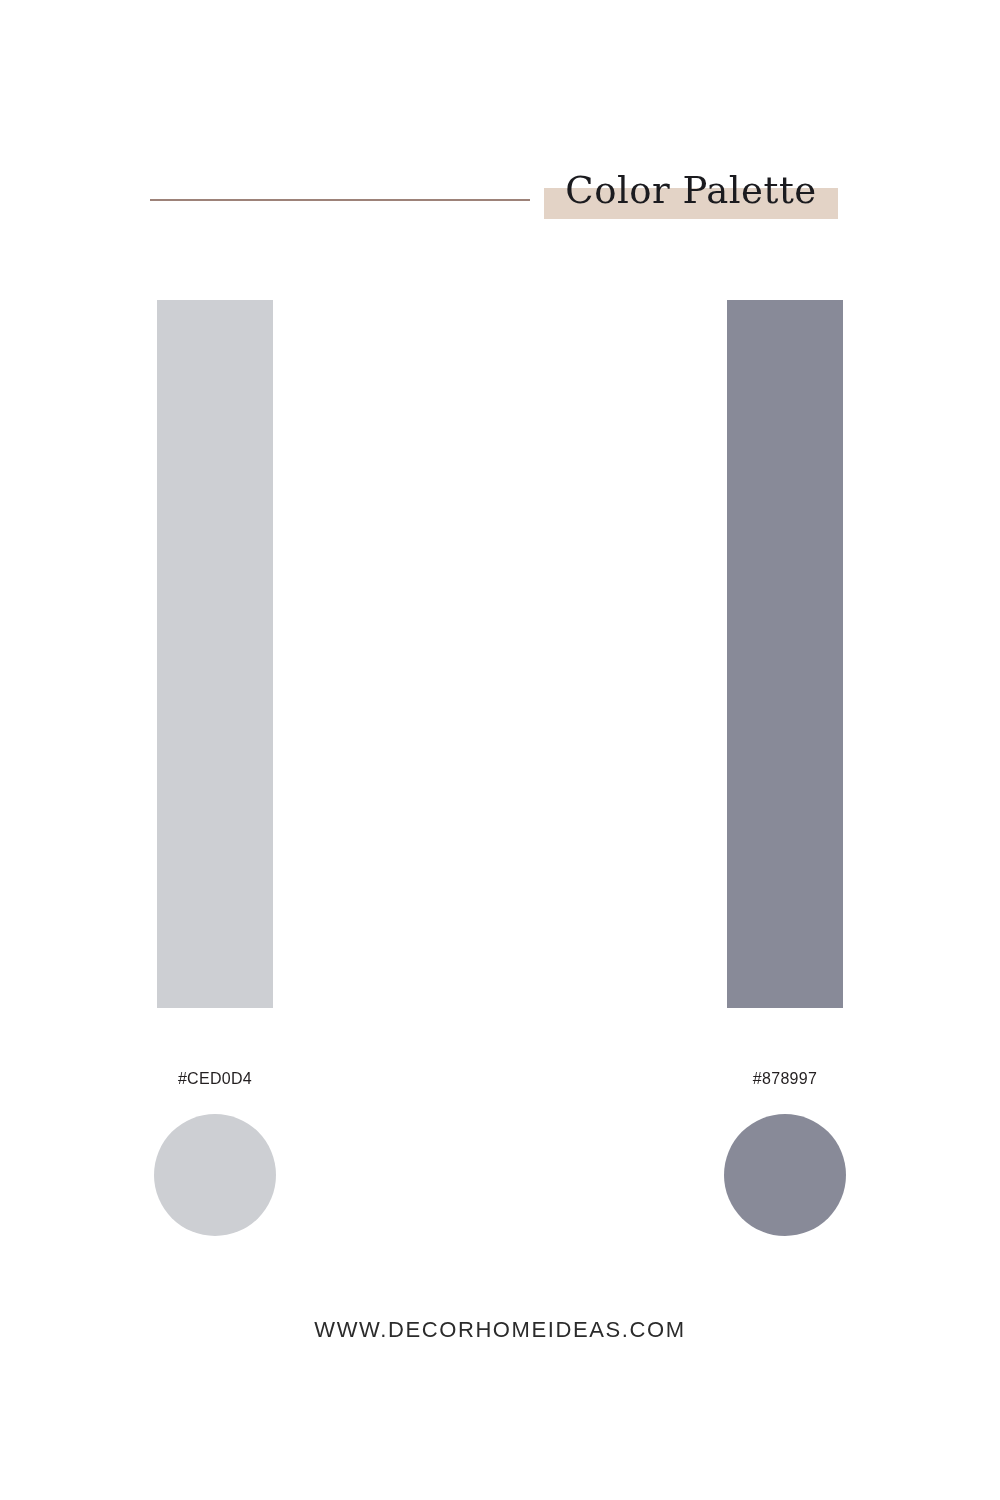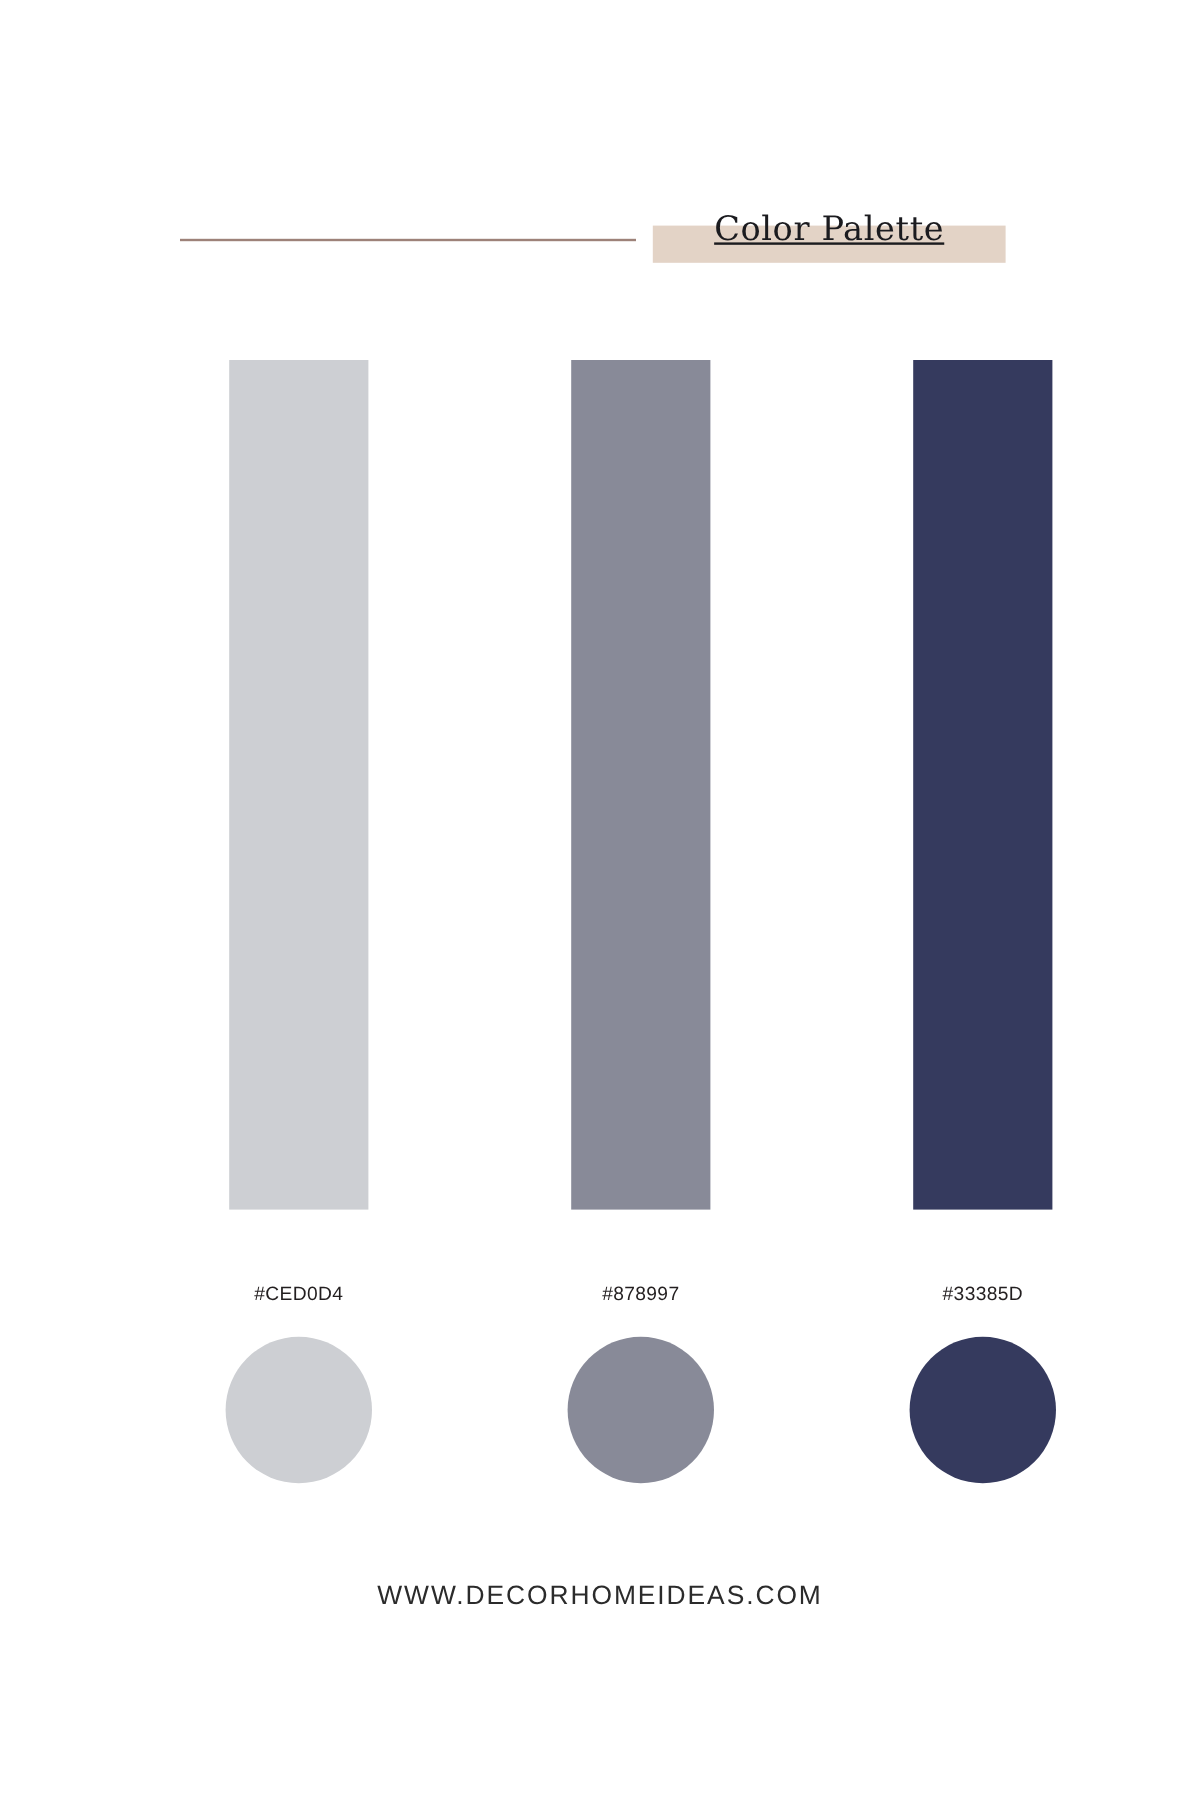--- a/index.html
+++ b/index.html
@@ -42,37 +42,35 @@
   #page-title {
     position: absolute;
     left: 544px;
     top: 160px;
     width: 294px;
     height: 60px;
     display: flex;
     align-items: center;
     justify-content: center;
     font-family: "DejaVu Serif", "Liberation Serif", serif;
-    font-size: 28px;
+    font-size: 37px;
     font-weight: 400;
     letter-spacing: 0.5px;
     color: #1b1b1f;
     white-space: nowrap;
-    text-decoration: underline;
   }
 
   
   #palette {
     position: absolute;
     left: 157px;
     top: 300px;
     width: 686px;
     display: flex;
     justify-content: space-between;
-    margin-left: 34px;
   }
   .swatch-col {
     width: 116px;
     display: flex;
     flex-direction: column;
     align-items: center;
   }
   .swatch-bar {
     width: 116px;
     height: 708px;
@@ -126,25 +124,20 @@
     <div class="swatch-code">#CED0D4</div>
     <div class="swatch-dot" style="background: rgb(205, 207, 211);"></div>
   </div>
 
   <div class="swatch-col">
     <div class="swatch-bar" style="background: rgb(136, 138, 152);"></div>
     <div class="swatch-code">#878997</div>
     <div class="swatch-dot" style="background: rgb(136, 138, 152);"></div>
   </div>
 
-  <div class="swatch-col">
-    <div class="swatch-bar" style="background: rgb(53, 58, 94);"></div>
-    <div class="swatch-code">#33385D</div>
-    <div class="swatch-dot" style="background: rgb(53, 58, 94);"></div>
-  </div>
 
 
 
 </div>
 
 <div id="footer">
   <span id="footer-url">WWW.DECORHOMEIDEAS.COM</span>
 </div>
 
 </body></html>

